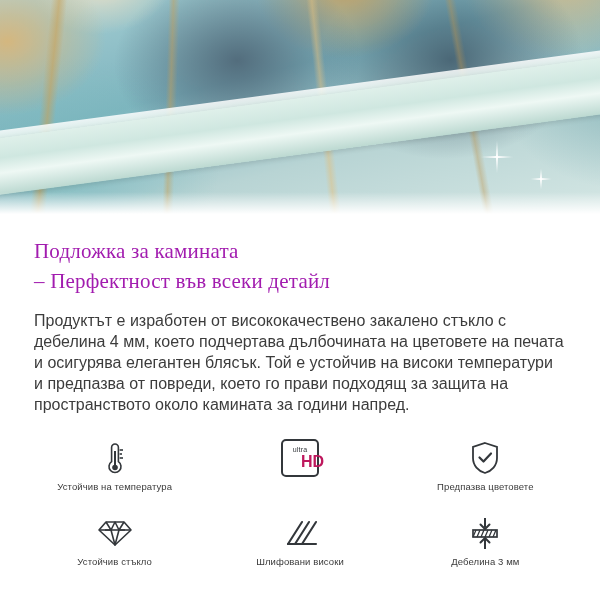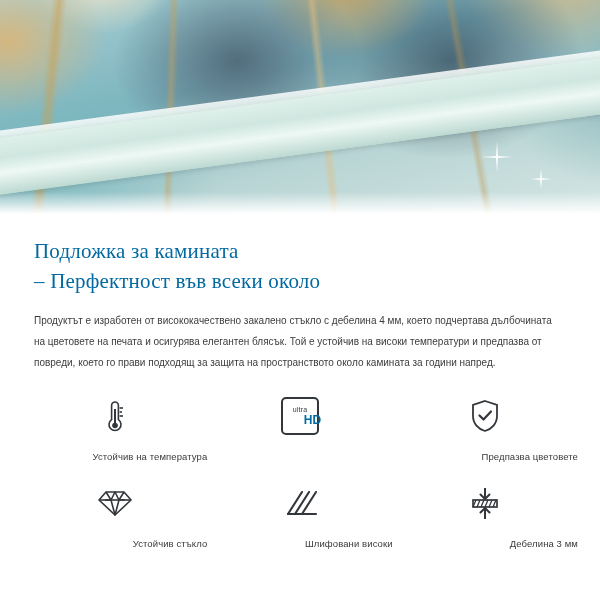--- a/index.html
+++ b/index.html
@@ -122,34 +122,34 @@
     background: linear-gradient(90deg, rgba(255,255,255,0) 0%, #fff 50%, rgba(255,255,255,0) 100%);
   }
   .sparkle-1 { right: 86px; bottom: 44px; }
   .sparkle-2 { right: 48px; bottom: 28px; width: 22px; height: 22px; }
 
   
   .content {
     padding: 18px 34px 0 34px;
   }
   .headline {
-    color: #0369a1;
+    color: #a21caf;
     font-size: 21px;
     line-height: 30px;
     font-weight: 400;
     font-family: "Liberation Serif", serif;
     margin: 0 0 14px 0;
     letter-spacing: .2px;
   }
   .headline .line {
     display: block;
   }
   .paragraph {
     color: #3c3c3c;
-    font-size: 10px;
+    font-size: 16px;
     line-height: 21px;
     margin: 0;
     max-width: 530px;
   }
 
   
   .features {
     margin-top: 20px;
     padding: 0 22px;
     display: grid;
@@ -159,46 +159,45 @@
   .feature {
     text-align: center;
   }
   .feature-icon {
     height: 46px;
     display: flex;
     align-items: center;
     justify-content: center;
   }
   .feature-label {
-    margin-top: 12px;
+    margin-top: 0;
     font-size: 9.5px;
     color: #3a3a3a;
     letter-spacing: .1px;
-    text-align: right;
   }
   .ultrahd {
     width: 34px;
     height: 34px;
     border: 2px solid #33373b;
     border-radius: 5px;
     display: flex;
     flex-direction: column;
     align-items: center;
     justify-content: center;
     line-height: 1;
   }
   .ultrahd .u1 {
     font-size: 7px;
     color: #33373b;
     letter-spacing: .2px;
   }
   .ultrahd .u2 {
-    font-size: 12px;
+    font-size: 16px;
     font-weight: bold;
-    color: #0369a1;
+    color: #be185d;
     margin-top: 1px;
     padding-left: 25px;
   }
   svg { display: block; }
 </style>
 </head>
 <body>
 
 <div class="page">
 
@@ -208,21 +207,21 @@
     <div class="glass-edge-top"></div>
     <div class="glass-edge"></div>
     <span class="sparkle sparkle-1"></span>
     <span class="sparkle sparkle-2"></span>
     <div class="hero-fade"></div>
   </div>
 
   <div class="content">
     <h1 class="headline">
       <span class="line">Подложка за камината</span>
-      <span class="line">– Перфектност във всеки около</span>
+      <span class="line">– Перфектност във всеки детайл</span>
     </h1>
     <p class="paragraph">Продуктът е изработен от висококачествено закалено стъкло с дебелина 4 мм, което подчертава дълбочината на цветовете на печата и осигурява елегантен блясък. Той е устойчив на високи температури и предпазва от повреди, което го прави подходящ за защита на пространството около камината за години напред.</p>
   </div>
 
   <div class="features">
 
     <div class="feature">
       <div class="feature-icon">
         <svg width="36" height="40" viewBox="0 0 36 40" fill="none" stroke="#33373b" stroke-width="1.6">
           <path d="M18 6a3.4 3.4 0 0 1 3.4 3.4v14.2a6 6 0 1 1-6.8 0V9.4A3.4 3.4 0 0 1 18 6z"></path>

